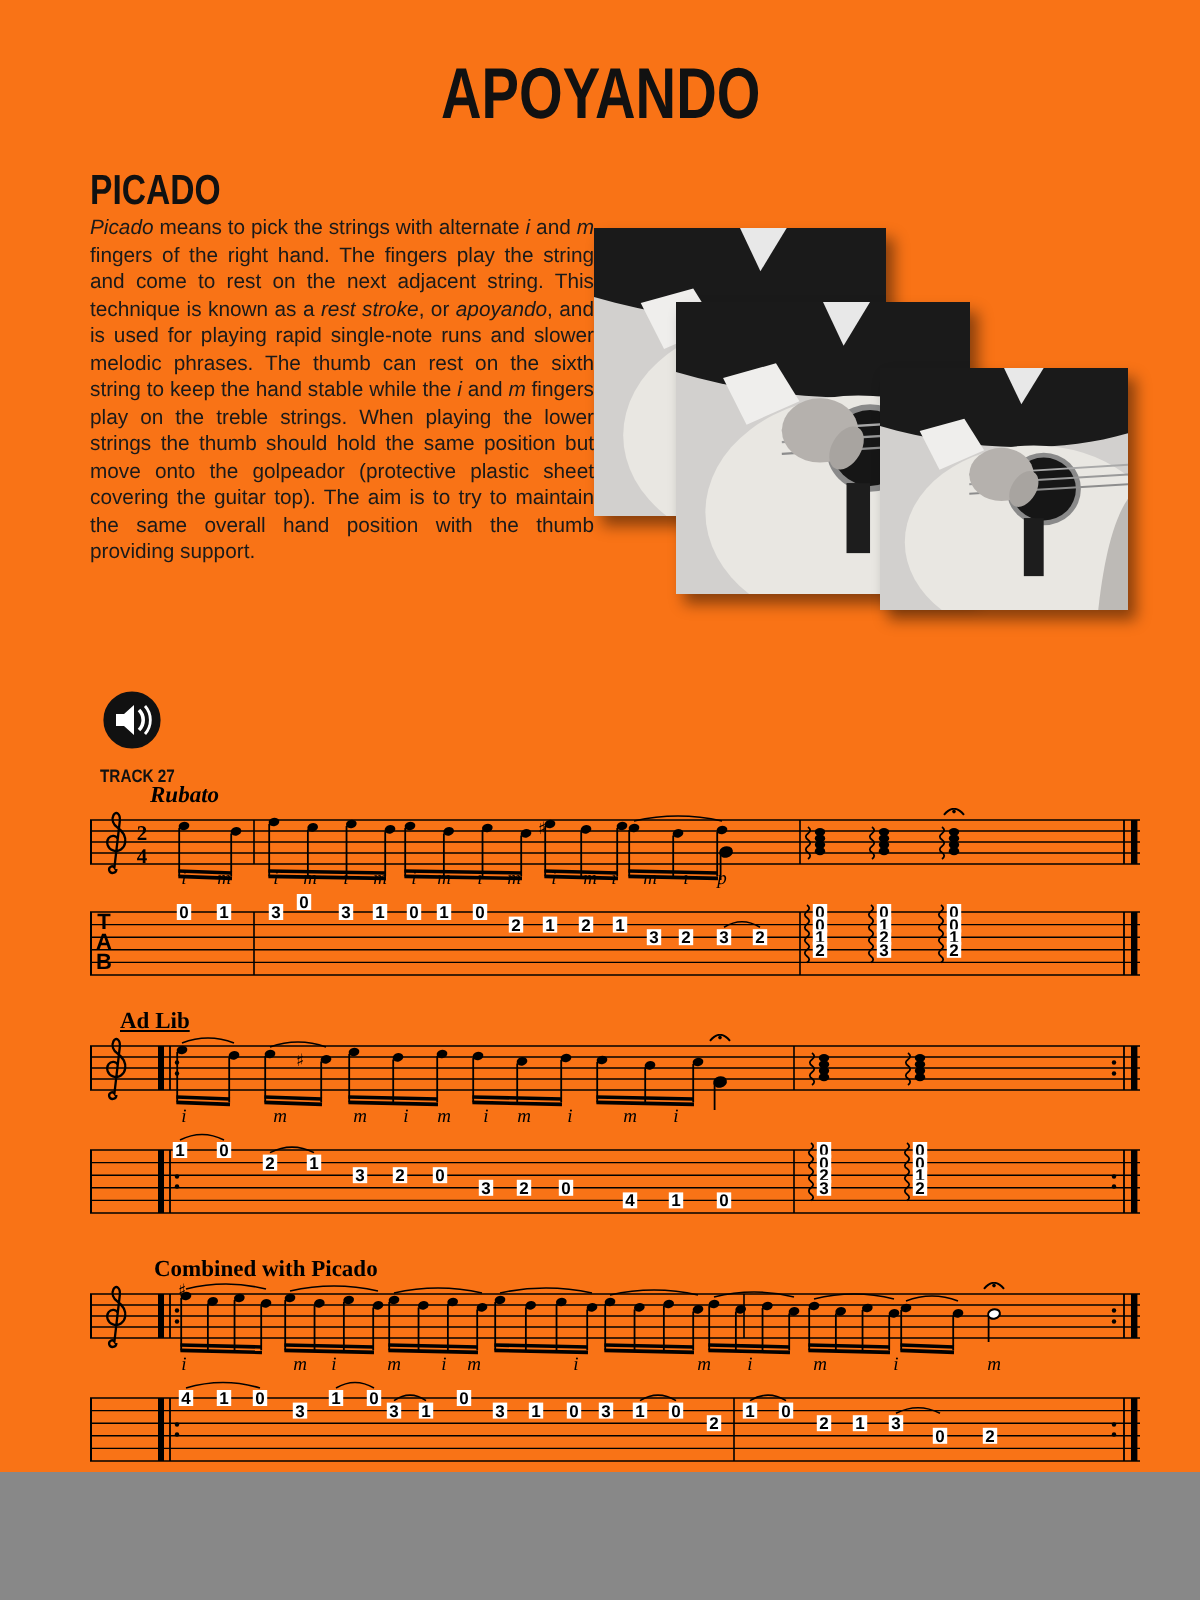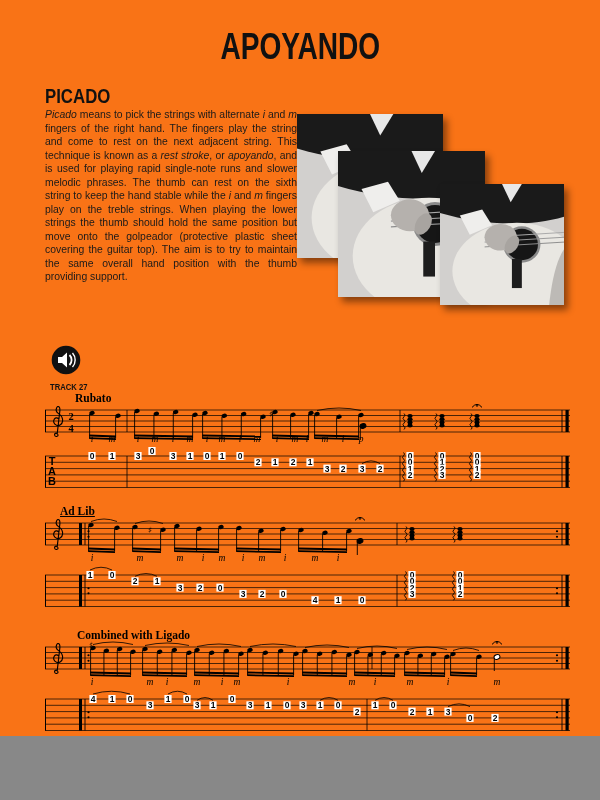--- a/index.html
+++ b/index.html
@@ -99,21 +99,21 @@
     <svg width="32" height="32" viewBox="0 0 32 32">
       <circle cx="16" cy="16" r="13.5" fill="#111"></circle>
       <circle cx="16" cy="16" r="13.5" fill="none" stroke="#111" stroke-width="1.6"></circle>
       <polygon points="8,13 12,13 17,8.5 17,23.5 12,19 8,19" fill="#fff"></polygon>
       <path d="M19.5,11 A7,7 0 0 1 19.5,21" fill="none" stroke="#fff" stroke-width="1.8"></path>
       <path d="M22.5,9 A10.5,10.5 0 0 1 22.5,23" fill="none" stroke="#fff" stroke-width="1.4"></path>
     </svg>
     <div class="track-label">TRACK 27</div>
   </div>
 
-  <div class="system-label" style="left:75px;top:392px;">Rubato</div>
+  <div class="system-label" style="left:75px;top:392px;font-style:italic;">Rubato</div>
   <svg class="system-svg notation" style="top:404px;" width="530" height="102" viewBox="0 0 530 102">
       <line x1="0" y1="6" x2="525" y2="6" stroke="#000" stroke-width="0.7"></line>
       <line x1="0" y1="11.5" x2="525" y2="11.5" stroke="#000" stroke-width="0.7"></line>
       <line x1="0" y1="17" x2="525" y2="17" stroke="#000" stroke-width="0.7"></line>
       <line x1="0" y1="22.5" x2="525" y2="22.5" stroke="#000" stroke-width="0.7"></line>
       <line x1="0" y1="28" x2="525" y2="28" stroke="#000" stroke-width="0.7"></line>
       <line x1="0" y1="52" x2="525" y2="52" stroke="#000" stroke-width="0.7"></line>
       <line x1="0" y1="58.3" x2="525" y2="58.3" stroke="#000" stroke-width="0.7"></line>
       <line x1="0" y1="64.6" x2="525" y2="64.6" stroke="#000" stroke-width="0.7"></line>
       <line x1="0" y1="70.9" x2="525" y2="70.9" stroke="#000" stroke-width="0.7"></line>
@@ -416,21 +416,21 @@
       <text x="415" y="61" font-size="8.5" font-weight="bold" text-anchor="middle" font-family="Liberation Sans,sans-serif">0</text>
       <rect x="411.4" y="60.3" width="7.2" height="8" fill="#fff"></rect>
       <text x="415" y="67.3" font-size="8.5" font-weight="bold" text-anchor="middle" font-family="Liberation Sans,sans-serif">0</text>
       <rect x="411.4" y="66.6" width="7.2" height="8" fill="#fff"></rect>
       <text x="415" y="73.6" font-size="8.5" font-weight="bold" text-anchor="middle" font-family="Liberation Sans,sans-serif">1</text>
       <rect x="411.4" y="72.9" width="7.2" height="8" fill="#fff"></rect>
       <text x="415" y="79.9" font-size="8.5" font-weight="bold" text-anchor="middle" font-family="Liberation Sans,sans-serif">2</text>
       <path d="M408.5,54.5 q2.2,1.6 0,3.2 q-2.2,1.6 0,3.2 q2.2,1.6 0,3.2 q-2.2,1.6 0,3.2 q2.2,1.6 0,3.2 q-2.2,1.6 0,3.2 q2.2,1.6 0,3.2 q-2.2,1.6 0,3.2 q2.2,1.6 0,3.2" fill="none" stroke="#000" stroke-width="0.9"></path>
     </svg>
 
-  <div class="system-label" style="left:77px;top:629px;">Combined with Ligado</div>
+  <div class="system-label" style="left:77px;top:629px;">Combined with Picado</div>
   <svg class="system-svg notation" style="top:641px;" width="530" height="102" viewBox="0 0 530 102">
       <line x1="0" y1="6" x2="525" y2="6" stroke="#000" stroke-width="0.7"></line>
       <line x1="0" y1="11.5" x2="525" y2="11.5" stroke="#000" stroke-width="0.7"></line>
       <line x1="0" y1="17" x2="525" y2="17" stroke="#000" stroke-width="0.7"></line>
       <line x1="0" y1="22.5" x2="525" y2="22.5" stroke="#000" stroke-width="0.7"></line>
       <line x1="0" y1="28" x2="525" y2="28" stroke="#000" stroke-width="0.7"></line>
       <line x1="0" y1="58" x2="525" y2="58" stroke="#000" stroke-width="0.7"></line>
       <line x1="0" y1="64.3" x2="525" y2="64.3" stroke="#000" stroke-width="0.7"></line>
       <line x1="0" y1="70.6" x2="525" y2="70.6" stroke="#000" stroke-width="0.7"></line>
       <line x1="0" y1="76.9" x2="525" y2="76.9" stroke="#000" stroke-width="0.7"></line>

